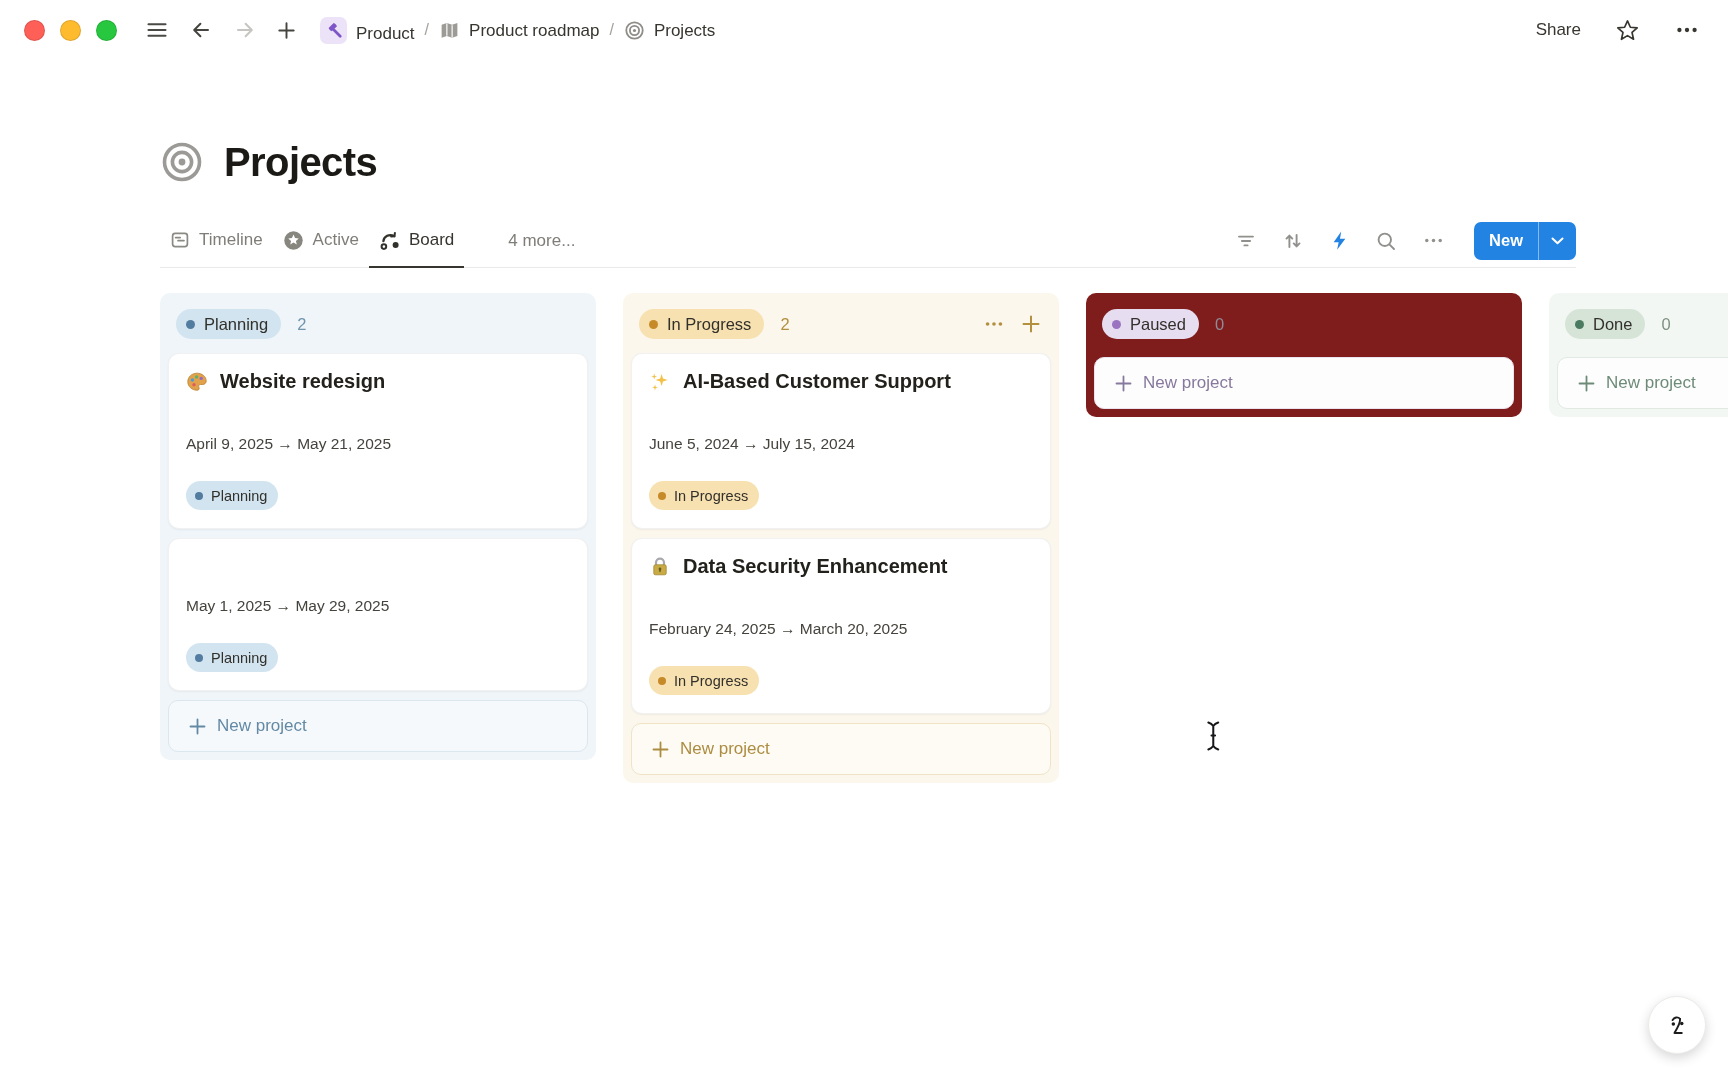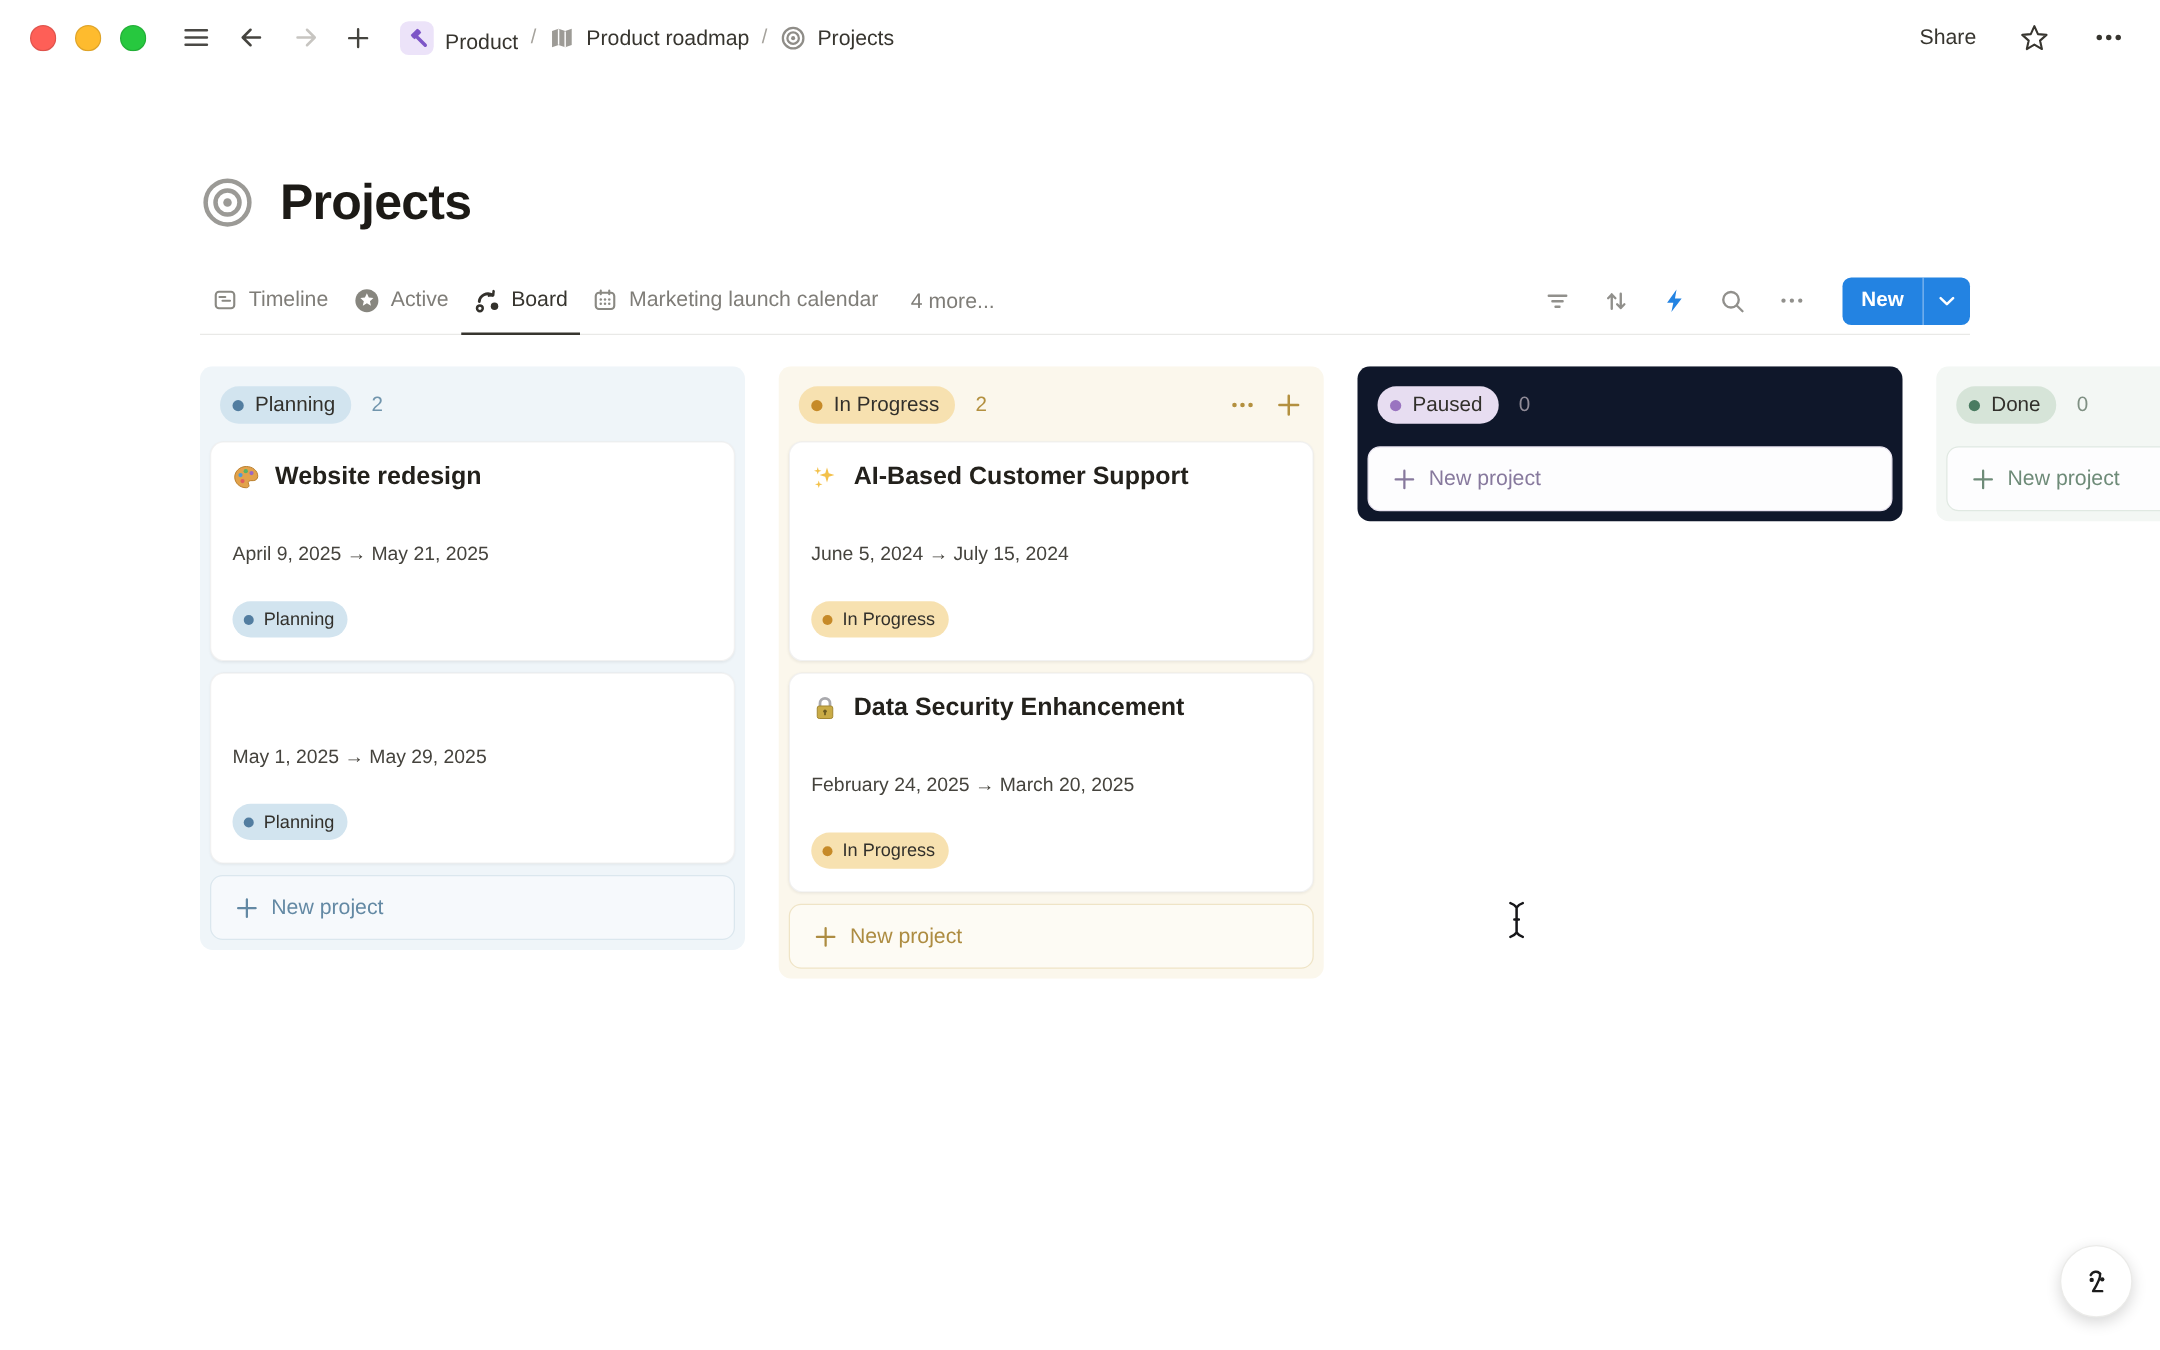--- a/index.html
+++ b/index.html
@@ -24,21 +24,21 @@
   .topbar-right { margin-left:auto; display:flex; align-items:center; gap:34px; }
   .share-label { font-size:17px; }
 
   
   .content { padding-left:160px; }
   .title-row { margin-top:76px; display:flex; align-items:center; gap:20px; height:52px; }
   .page-title { font-size:40px; font-weight:700; color:#1c1a16; letter-spacing:-0.6px; }
 
   
   .view-bar { width:1416px; height:54px; margin-top:26px; display:flex; align-items:center;
-              border-bottom:1px solid #e9e9e7; }
+              border-bottom:1px solid #e9e9e7;gap:28px; }
   .tabs { display:flex; align-items:center; height:100%; }
   .tab { display:flex; align-items:center; gap:9px; padding:0 10px; height:100%;
          font-size:17px; color:#7f7d78; border-bottom:2.5px solid transparent; margin-bottom:-1.5px; cursor:default; }
   .tab.active { color:#37352f; font-weight:400; border-bottom-color:#37352f; }
   .more-views { font-size:17px; color:#7f7d78; margin-left:16px; cursor:default; }
   .view-controls { margin-left:auto; display:flex; align-items:center; gap:25px; }
   .ctl { display:flex; align-items:center; justify-content:center; cursor:default; }
   .new-btn { display:flex; align-items:stretch; background:#2383e2; border-radius:7px; height:38px;
              color:#fff; font-size:16.5px; font-weight:700; margin-left:4px; overflow:hidden; }
   .new-main { display:flex; align-items:center; padding:0 15px; }
@@ -75,21 +75,21 @@
   .c-planning .col-dot, .c-planning .status-dot { background:#527da0; }
   .c-planning .col-count { color:#7195ad; }
   .c-planning .new-project { color:#6389a4; border-color:#dbe7ee; }
 
   .c-progress { background:#fbf7ec; }
   .c-progress .col-pill, .c-progress .card-status { background:#f7e1b0; }
   .c-progress .col-dot, .c-progress .status-dot { background:#c68a28; }
   .c-progress .col-count, .c-progress .col-actions { color:#b3903f; }
   .c-progress .new-project { color:#ad8c41; border-color:#efe4c6; }
 
-  .c-paused { background:#0f172a; }
+  .c-paused { background:#7f1d1d; }
   .c-paused .col-pill { background:#e7ddf1; }
   .c-paused .col-dot { background:#9a74c0; }
   .c-paused .col-count { color:#908b97; }
   .c-paused .new-project { color:#87799d; border-color:#e9e4f0; }
 
   .c-done { background:#f3f7f4; }
   .c-done .col-pill { background:#d6e4d8; }
   .c-done .col-dot { background:#4a7b61; }
   .c-done .col-count { color:#7f9083; }
   .c-done .new-project { color:#6e8b78; border-color:#e0e9e2; }
@@ -210,35 +210,20 @@
         <span>Active</span>
       </div>
       <div class="tab active">
         <svg width="21" height="21" viewBox="0 0 21 21">
           <circle cx="4.9" cy="16.6" r="2.3" stroke="#33312c" stroke-width="2" fill="none"></circle>
           <circle cx="16.6" cy="14.9" r="3" fill="#33312c"></circle>
           <path d="M4.4 11.2 C4.9 6.4 10.4 3.4 15.2 6.1" stroke="#33312c" stroke-width="2.3" stroke-linecap="round" fill="none"></path>
           <path d="M15.9 2.9 L15.5 6.3 L12.1 6.5" stroke="#33312c" stroke-width="2" stroke-linecap="round" stroke-linejoin="round" fill="none"></path>
         </svg>
         <span>Board</span>
-      </div>
-      <div class="tab">
-        <svg width="20" height="20" viewBox="0 0 20 20">
-          <rect x="2.6" y="4.2" width="14.8" height="13" rx="2.6" stroke="#8a8983" stroke-width="1.7" fill="none"></rect>
-          <path d="M6.6 2.4 v3 M13.4 2.4 v3" stroke="#8a8983" stroke-width="1.7" stroke-linecap="round"></path>
-          <g fill="#8a8983">
-            <circle cx="6.6" cy="9.6" r="1"></circle>
-              <circle cx="10" cy="9.6" r="1"></circle>
-              <circle cx="13.4" cy="9.6" r="1"></circle>
-            <circle cx="6.6" cy="13" r="1"></circle>
-              <circle cx="10" cy="13" r="1"></circle>
-              <circle cx="13.4" cy="13" r="1"></circle>
-          </g>
-        </svg>
-        <span>Marketing launch calendar</span>
       </div>
     </div>
     <span class="more-views">4 more...</span>
 
     <div class="view-controls">
       <span class="ctl">
         <svg width="22" height="22" viewBox="0 0 22 22">
           <path d="M4 6.6 H18 M6.9 11 H15.1 M9.4 15.4 H12.6" stroke="#91908c" stroke-width="1.9" stroke-linecap="round"></path>
         </svg>
       </span>

